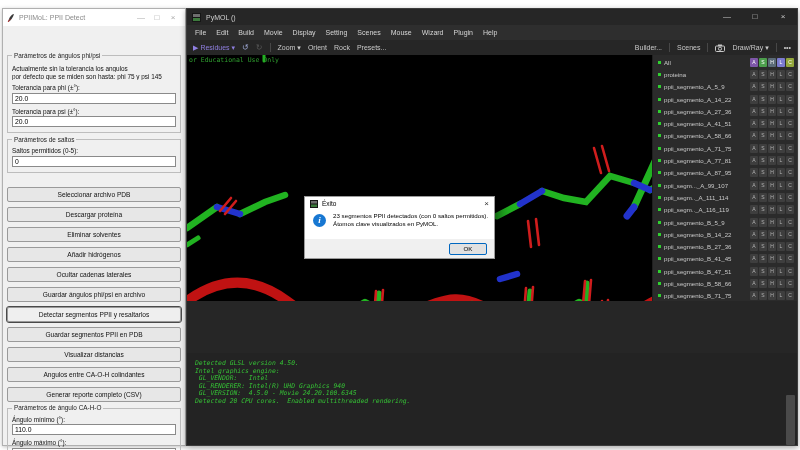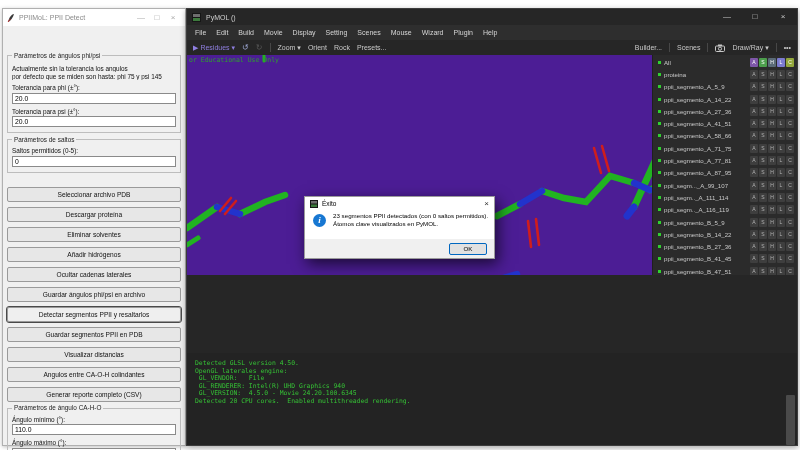--- a/index.html
+++ b/index.html
@@ -27,21 +27,21 @@
   .pm-menu{height:15px;background:#2e2e2e;display:flex;align-items:center;padding-left:3px;}
   .menu-item{font-size:7px;color:#d6d6d6;padding:0 5px;}
   .pm-toolbar{height:15px;background:#262626;display:flex;align-items:center;font-size:7px;color:#c9c9c9;padding:0 6px;gap:7px;border-bottom:1px solid #1b1b1b;}
   .tb-purple{color:#8f7fe0;display:flex;gap:2px;align-items:center;}
   .tb-undo{color:#9aa4cf;font-size:8px;}
   .tb-redo{color:#565656;font-size:8px;}
   .tb-sep{width:1px;height:9px;background:#474747;}
   .tb-item{white-space:nowrap;}
   .tb-right{margin-left:auto;display:flex;align-items:center;gap:7px;}
   
-  #viewport{position:absolute;left:0;top:46px;width:610px;height:220px;background:#4c1d95;overflow:hidden;}
+  #viewport{position:absolute;left:0;top:46px;width:610px;height:246px;background:#000000;overflow:hidden;}
   .banner{position:absolute;left:2px;top:1px;font-family:"DejaVu Sans Mono",monospace;font-size:6.5px;color:#2f9e2f;}
   #molsvg{position:absolute;left:0;top:0;}
   
   #objpanel{position:absolute;right:0;top:0;width:145px;height:298px;background:#2b2b2b;border-left:1px solid #1f1f1f;box-sizing:border-box;}
   .obj-rows{padding-top:1px;}
   .obj-row{display:flex;align-items:center;height:12.3px;padding:0 3px 0 5px;}
   .bullet{width:3px;height:3px;background:#2fd12f;margin-right:3px;flex:none;}
   .rname{font-size:6.1px;color:#c9c9c9;flex:1;white-space:nowrap;overflow:hidden;}
   .minis{display:flex;gap:1px;flex:none;}
   .minis i{font-style:normal;width:8px;height:9px;line-height:9px;text-align:center;font-size:5px;color:#b2b2b2;background:#3e3e3e;border-radius:1px;}
@@ -61,21 +61,21 @@
   .dlg-title{height:13px;display:flex;align-items:center;padding:0 5px;gap:4px;}
   .dlg-title .dt{font-size:6.5px;color:#000;flex:1;}
   .dlg-x{font-size:8px;color:#333;line-height:13px;}
   .dlg-body{display:flex;padding:2px 4px 0 8px;gap:7px;}
   .dlg-info{width:13px;height:13px;border-radius:50%;background:#1777d2;color:#fff;font-family:"Liberation Serif",serif;font-style:italic;font-weight:bold;font-size:9px;text-align:center;line-height:13px;flex:none;margin-top:2px;}
   .dlg-text{font-size:6.2px;color:#000;line-height:8px;}
   .dlg-footer{position:absolute;left:0;right:0;bottom:0;height:19px;background:#f0f0f0;display:flex;align-items:center;justify-content:flex-end;padding:0 7px;}
   .dlg-ok{width:38px;height:12px;background:#e1e1e1;border:1px solid #0067c0;border-radius:2px;font-size:6.2px;font-family:"Liberation Sans",sans-serif;color:#000;}
   
   #consolearea{position:absolute;left:0;right:0;top:344px;bottom:0;background:#232323;}
-  .console-lines{padding:7px 0 0 8px;}
+  .console-lines{padding:7px 0 0 8px;font-style:italic;}
   .console-line{font-family:"DejaVu Sans Mono",monospace;font-size:6.4px;color:#35c035;white-space:pre;line-height:7.6px;}
   .cscroll{position:absolute;right:2px;top:42px;width:9px;height:50px;background:#4a4a4a;border-radius:1px;}
 </style>
 </head>
 <body>
 
 <div id="leftwin">
   <div class="lw-title">
     <svg width="8" height="10">
         <path d="M1 9 C2 4 5 1 7 1 C6 4 4 8 1 9 Z" fill="#3a3a3a"></path>
@@ -540,21 +540,21 @@
       <div class="dlg-footer">
         <button class="dlg-ok">OK</button>
       </div>
     </div>
   </div>
 
   <div id="consolearea">
     <div class="console-lines">
 
     <div class="console-line">Detected GLSL version 4.50.</div>
-        <div class="console-line">OpenGL laterales engine:</div>
-        <div class="console-line"> GL_VENDOR:   File</div>
+        <div class="console-line">Intel graphics engine:</div>
+        <div class="console-line"> GL_VENDOR:   Intel</div>
         <div class="console-line"> GL_RENDERER: Intel(R) UHD Graphics 940</div>
         <div class="console-line"> GL_VERSION:  4.5.0 - Movie 24.20.100.6345</div>
         <div class="console-line">Detected 20 CPU cores.  Enabled multithreaded rendering.</div>
       </div>
     <div class="cscroll"></div>
   </div>
 </div>
 
 </body></html>

